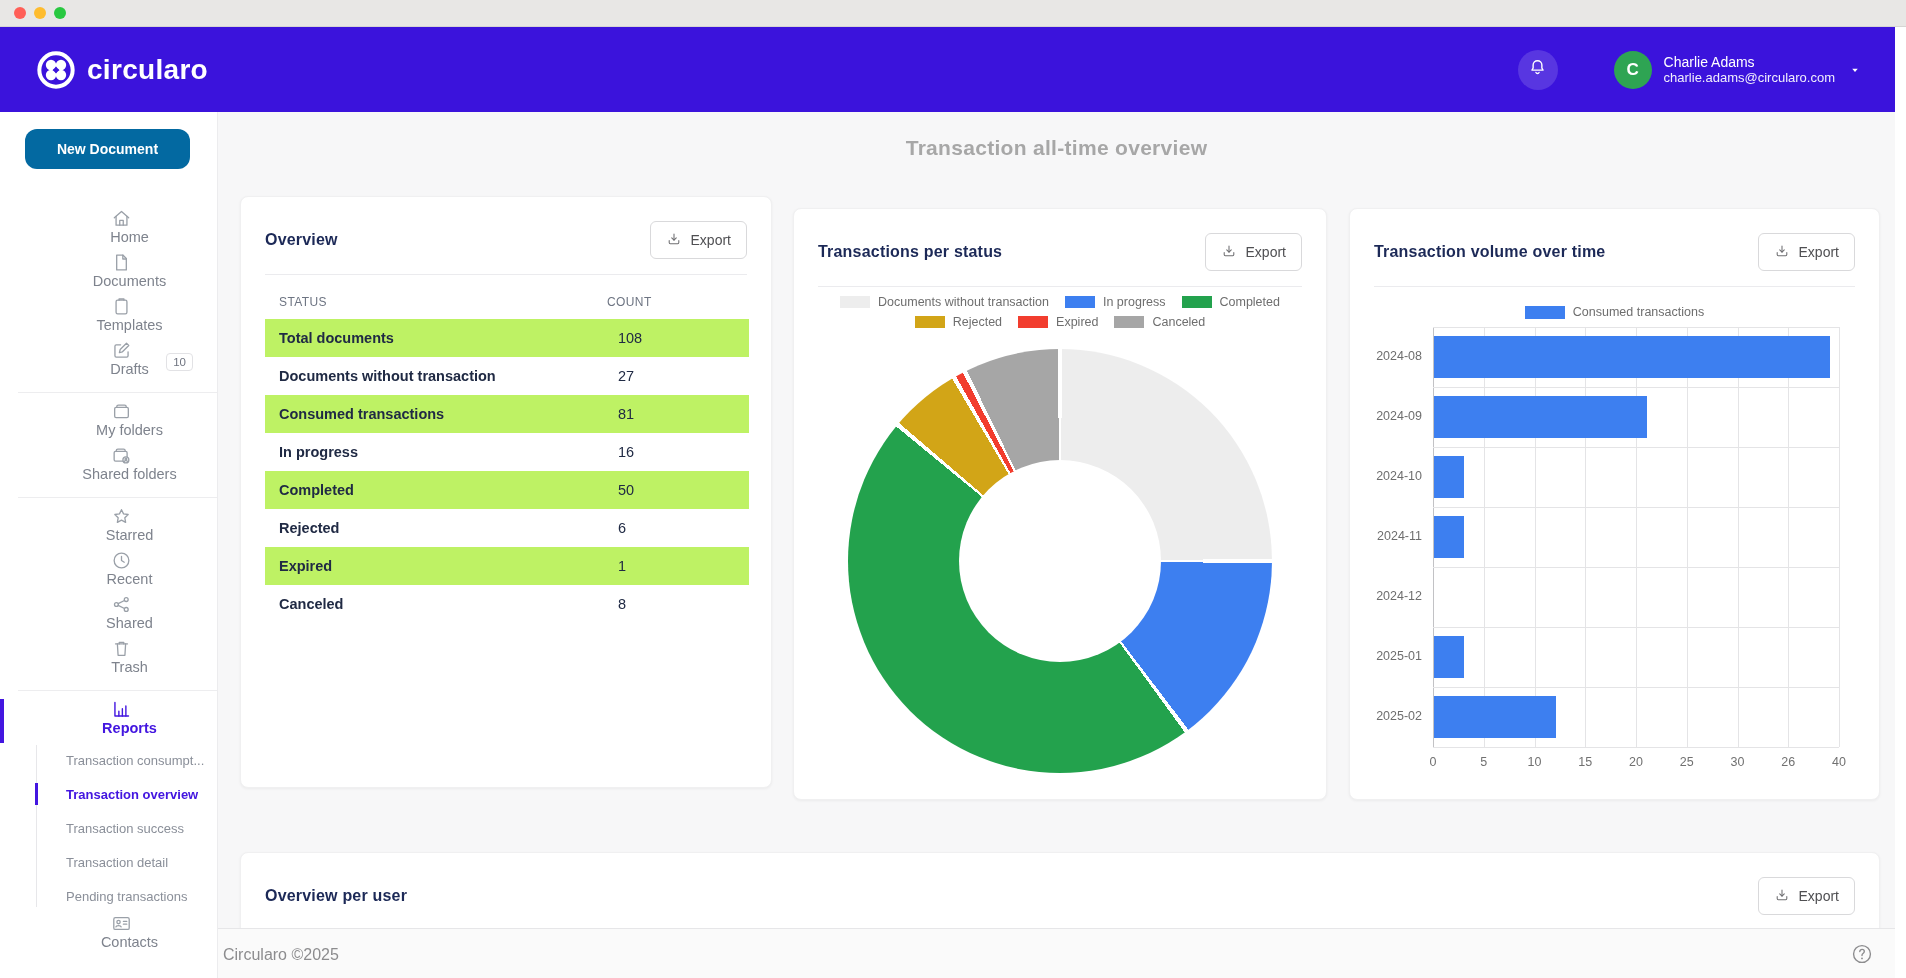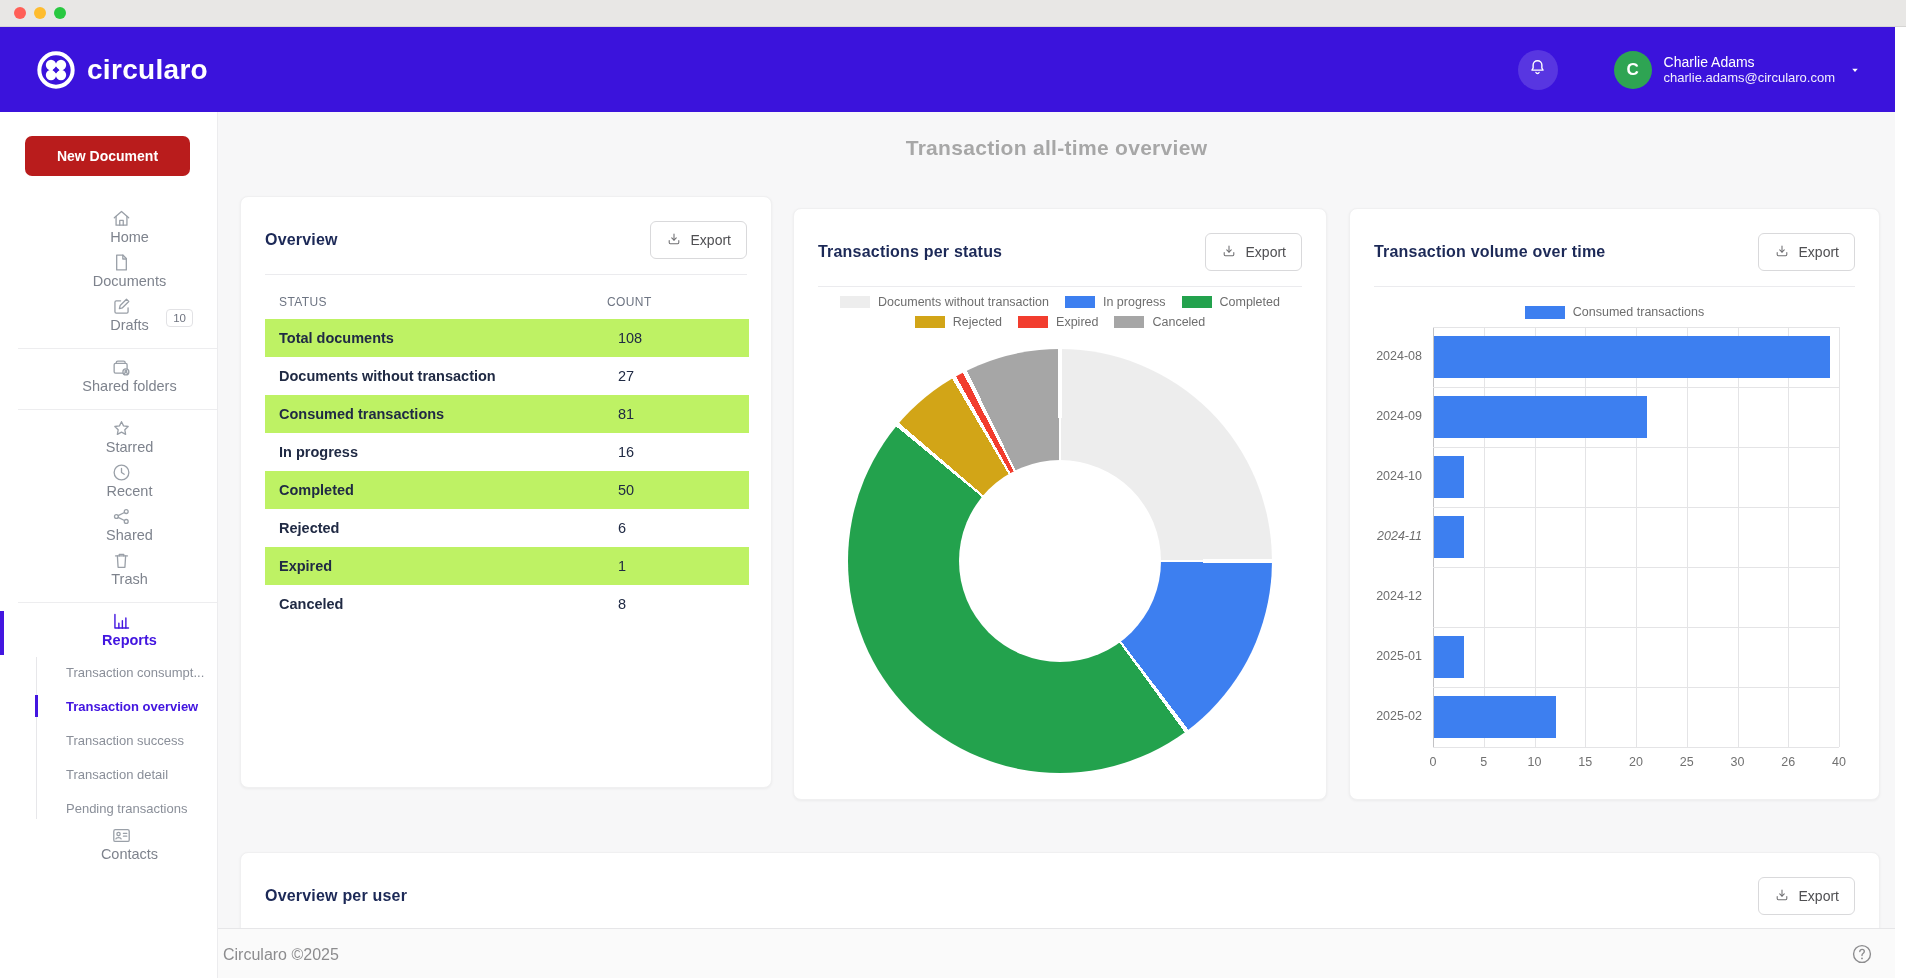--- a/index.html
+++ b/index.html
@@ -27,21 +27,21 @@
   .user-name { font-size:14px; line-height:16px; }
   .user-email { font-size:13px; line-height:15px; color:rgba(255,255,255,.93); }
   .caret { margin-left:14px; }
   .caret svg { width:12px; height:12px; display:block; }
 
   
   .scroll-strip { position:absolute; top:27px; right:0; width:11px; height:951px; background:#ffffff; }
 
   
   .sidebar { position:absolute; top:112px; left:0; width:218px; height:866px; background:#ffffff; border-right:1px solid #ececee; }
-  .new-doc { position:absolute; top:24px; left:25px; width:165px; height:40px; background:#b91c1c; color:#fff; border:none; border-radius:7px; font-family:inherit; font-size:14px; font-weight:bold; cursor:pointer; }
+  .new-doc { position:absolute; top:17px; left:25px; width:165px; height:40px; background:#0369a1; color:#fff; border:none; border-radius:12px; font-family:inherit; font-size:14px; font-weight:bold; cursor:pointer; }
   .nav { position:absolute; top:96px; left:0; right:0; }
   .nav-item { position:relative; height:44px; display:flex; align-items:center; padding-left:26px; cursor:pointer; color:#7e838d; font-size:14.5px;flex-direction:column; }
   .nav-item .nicon { width:21px; height:21px; display:flex; align-items:center; justify-content:center; }
   .nav-item .nicon svg { width:21px; height:21px; }
   .nav-item .nlabel { margin-left:16px; }
   .nav-item .badge { position:absolute; right:24px; top:50%; transform:translateY(-50%); border:1px solid #e2e2e5; border-radius:4px; font-size:11.5px; color:#6f7480; padding:2px 6px; background:#fff; }
   .nav-item.active { color:#4316e0; font-weight:bold; }
   .nav-item.active::before { content:""; position:absolute; left:0; top:0; width:4px; height:44px; background:#4316e0; }
   .nav-divider { border-top:1px solid #ededef; margin:8px 0 8px 18px; }
   .subtree { position:relative; }
@@ -170,28 +170,46 @@
             <svg viewBox="0 0 24 24" fill="none" stroke="#9aa0a8" stroke-width="1.5" stroke-linecap="round" stroke-linejoin="round">
               <path d="M6.5 3.5h7l4 4v13h-11z"></path>
               <path d="M13.5 3.5V8h4"></path>
             </svg>
           </span>
           <span class="nlabel">Documents</span>
         </div>
         <div class="nav-item">
           <span class="nicon">
             <svg viewBox="0 0 24 24" fill="none" stroke="#9aa0a8" stroke-width="1.5" stroke-linecap="round" stroke-linejoin="round">
+              <rect x="5.8" y="4.8" width="12.4" height="15.7" rx="1.8"></rect>
+              <path d="M9.2 4.8V3.4h5.6v1.4"></path>
+            </svg>
+          </span>
+          <span class="nlabel">Templates</span>
+        </div>
+        <div class="nav-item">
+          <span class="nicon">
+            <svg viewBox="0 0 24 24" fill="none" stroke="#9aa0a8" stroke-width="1.5" stroke-linecap="round" stroke-linejoin="round">
               <path d="M19.5 13.5v4.6c0 .8-.7 1.4-1.5 1.4H6c-.8 0-1.5-.6-1.5-1.4V7c0-.8.7-1.5 1.5-1.5h5"></path>
               <path d="M17.7 3.7l2.6 2.6-7.2 7.2-3.5.9.9-3.5z"></path>
             </svg>
           </span>
           <span class="nlabel">Drafts</span>
           <span class="badge">10</span>
         </div>
         <div class="nav-divider"></div>
+        <div class="nav-item">
+          <span class="nicon">
+            <svg viewBox="0 0 24 24" fill="none" stroke="#9aa0a8" stroke-width="1.5" stroke-linecap="round" stroke-linejoin="round">
+              <rect x="4.2" y="7.3" width="15.6" height="11.8" rx="1.6"></rect>
+              <path d="M6.6 7.3V6.5c0-1 .8-1.8 1.8-1.8h7.2c1 0 1.8.8 1.8 1.8v.8"></path>
+            </svg>
+          </span>
+          <span class="nlabel">My folders</span>
+        </div>
         <div class="nav-item">
           <span class="nicon">
             <svg viewBox="0 0 24 24" fill="none" stroke="#9aa0a8" stroke-width="1.5" stroke-linecap="round" stroke-linejoin="round">
               <rect x="3.6" y="7.3" width="14.8" height="11.2" rx="1.6"></rect>
               <path d="M6 7.3v-.8c0-1 .8-1.8 1.8-1.8h6.6c1 0 1.8.8 1.8 1.8v.8"></path>
               <circle cx="17" cy="17" r="3.4" fill="#fff"></circle>
               <circle cx="17" cy="16.1" r="1"></circle>
               <path d="M15.3 18.8c.3-1.2 3.1-1.2 3.4 0"></path>
             </svg>
           </span>
@@ -402,21 +420,21 @@
           <div class="xlabel" style="left: 184.5px;">10</div>
           <div class="xlabel" style="left: 235.25px;">15</div>
           <div class="xlabel" style="left: 286px;">20</div>
           <div class="xlabel" style="left: 336.75px;">25</div>
           <div class="xlabel" style="left: 387.5px;">30</div>
           <div class="xlabel" style="left: 438.25px;">26</div>
           <div class="xlabel" style="left: 489px;">40</div>
           <div class="ylabel" style="top: 140px;">2024-08</div>
           <div class="ylabel" style="top: 200px;">2024-09</div>
           <div class="ylabel" style="top: 260px;">2024-10</div>
-          <div class="ylabel" style="top: 320px; font-style: italic;">2024-11</div>
+          <div class="ylabel" style="top: 320px;">2024-11</div>
           <div class="ylabel" style="top: 380px;">2024-12</div>
           <div class="ylabel" style="top: 440px;">2025-01</div>
           <div class="ylabel" style="top: 500px;">2025-02</div>
           <div class="plot">
             <div class="vline axis" style="left: 0px;"></div>
             <div class="vline" style="left: 50.75px;"></div>
             <div class="vline" style="left: 101.5px;"></div>
             <div class="vline" style="left: 152.25px;"></div>
             <div class="vline" style="left: 203px;"></div>
             <div class="vline" style="left: 253.75px;"></div>

